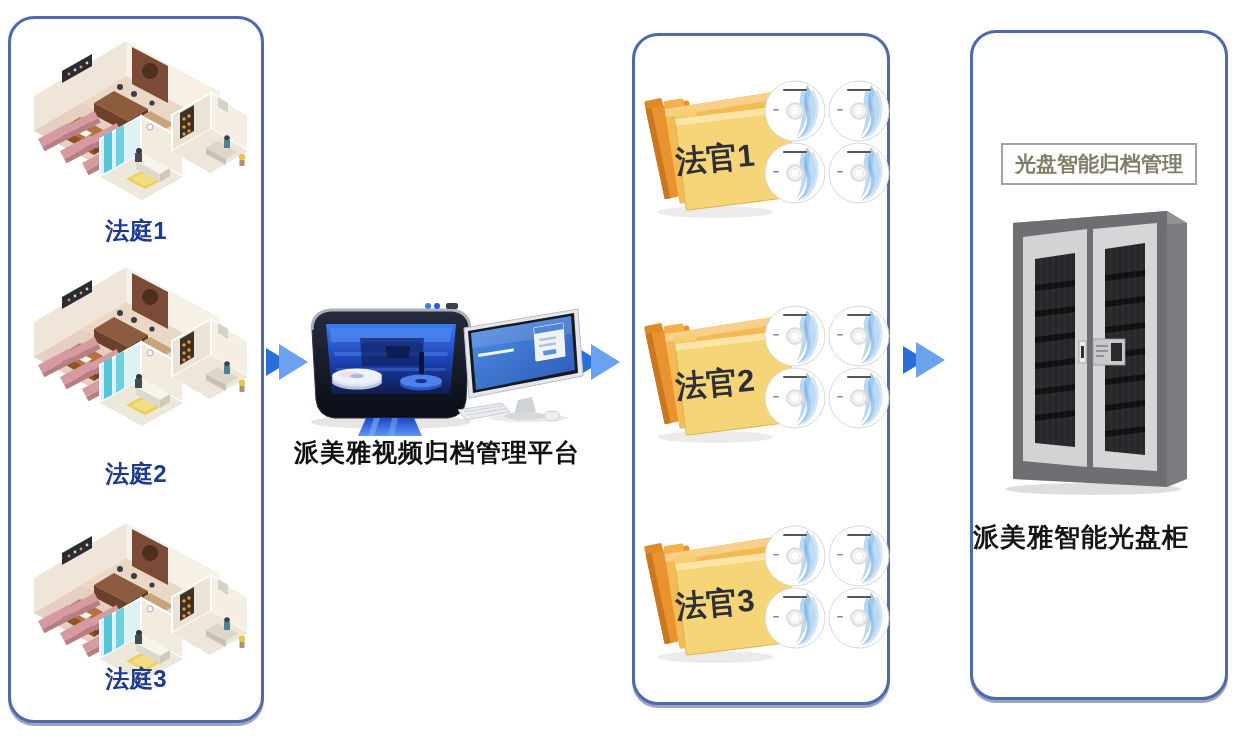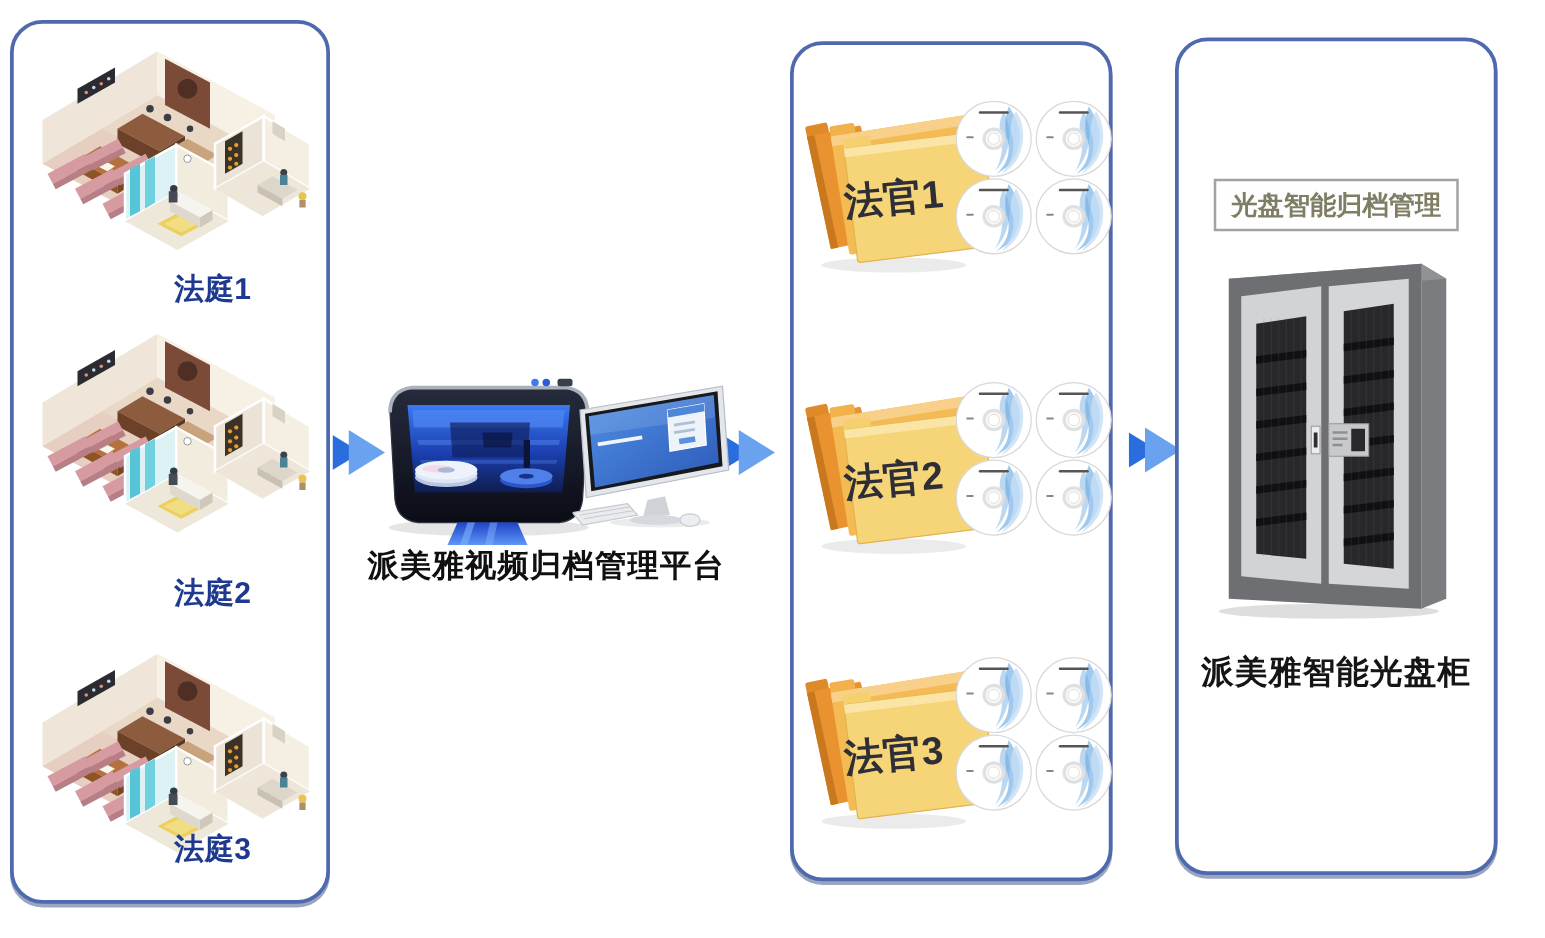--- a/index.html
+++ b/index.html
@@ -13,47 +13,47 @@
     --cabinet-label:#151515;
   }
   *{margin:0;padding:0;box-sizing:border-box;}
   body{background:#fff;font-family:"Liberation Sans","DejaVu Sans",sans-serif;}
   .stage{position:relative;width:1236px;height:750px;background:#fff;overflow:hidden;}
 
   .panel{position:absolute;border:3px solid var(--panel-border);border-radius:26px;
          background:#fff;box-shadow:0 3px 0 rgba(56,76,134,.5);}
   .panel-left{left:8px;top:16px;width:256px;height:707px;}
   .panel-middle{left:632px;top:33px;width:258px;height:672px;}
-  .panel-right{left:940px;top:30px;width:258px;height:670px;}
+  .panel-right{left:970px;top:30px;width:258px;height:670px;}
 
   .court-item{position:absolute;left:0;width:100%;}
   .court-svg{position:absolute;left:10px;width:230px;height:170px;}
   .court-label{position:absolute;left:0;width:100%;text-align:center;
-               font-size:24px;font-weight:bold;color:var(--courtroom-label);margin-left:34px;}
+               font-size:24px;font-weight:bold;color:var(--courtroom-label);}
 
   .arrow{position:absolute;width:46px;height:40px;}
 
   .machine-svg{position:absolute;left:300px;top:294px;width:182px;height:144px;}
   .monitor-svg{position:absolute;left:458px;top:304px;width:132px;height:120px;}
   .platform-label{position:absolute;left:272px;top:436px;width:330px;text-align:center;
                   font-size:25px;font-weight:bold;color:var(--platform-label);letter-spacing:1px;}
 
   .judge-row{position:absolute;left:0;width:100%;height:180px;}
   .folders-svg{position:absolute;left:8px;top:20px;width:152px;height:138px;}
   .judge-label{position:absolute;left:16px;top:74px;width:128px;text-align:center;
                font-size:31px;font-weight:bold;color:var(--judge-label);transform:rotate(-5deg);}
   .cd{position:absolute;width:64px;height:64px;}
   .cd1{left:128px;top:15px;} .cd2{left:192px;top:15px;}
   .cd3{left:128px;top:77px;} .cd4{left:192px;top:77px;}
 
   .cab-header{position:absolute;left:50%;transform:translateX(-50%);top:110px;
               border:2px solid #a0a39e;background:#fefefe;color:var(--cabinet-header-text);
               font-size:21px;font-weight:bold;padding:5px 12px;white-space:nowrap;}
   .cab-svg{position:absolute;left:28px;top:162px;width:196px;height:302px;}
-  .cab-label{position:absolute;left:0;width:100%;top:487px;text-align:center;
+  .cab-label{position:absolute;left:0;width:100%;top:487px;text-align:left;
              font-size:26px;font-weight:bold;color:var(--cabinet-label);letter-spacing:1px;}
   .defs{position:absolute;width:0;height:0;overflow:hidden;}
 </style>
 </head>
 <body>
 
 <svg class="defs" aria-hidden="true">
   <defs>
     <linearGradient id="gradBody" x1="0" y1="0" x2="0" y2="1">
       <stop offset="0" stop-color="#262b3d"></stop>

